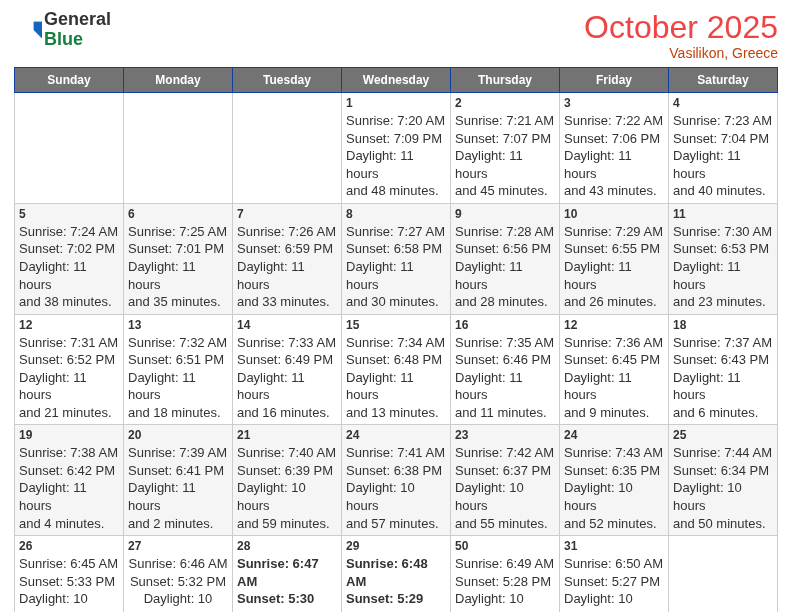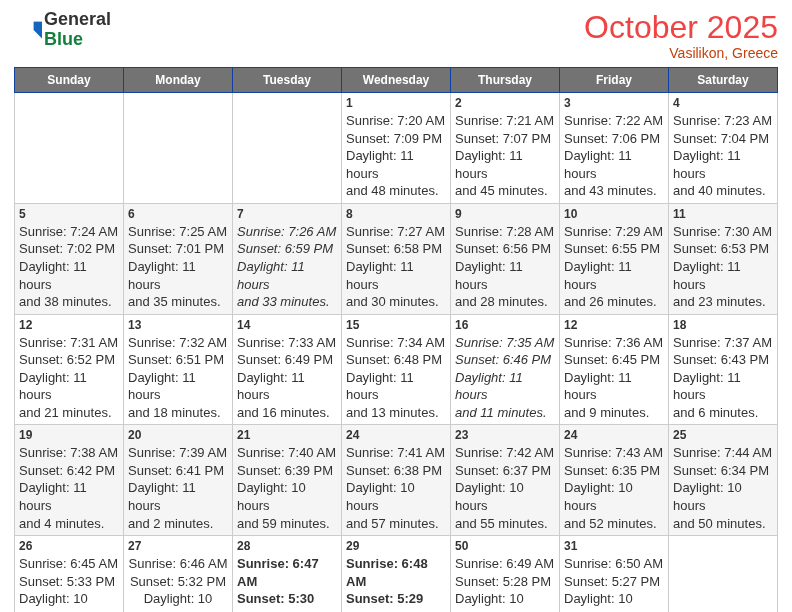--- a/index.html
+++ b/index.html
@@ -174,21 +174,21 @@
           </td>
           <td>
             <span class="day-num">6</span>
             <div class="day-info" style="white-space: pre-line;">Sunrise: 7:25 AM
 Sunset: 7:01 PM
 Daylight: 11 hours
 and 35 minutes.</div>
           </td>
           <td>
             <span class="day-num">7</span>
-            <div class="day-info" style="white-space: pre-line; font-style: italic;">Sunrise: 7:26 AM
+            <div class="day-info" style="white-space: pre-line;">Sunrise: 7:26 AM
 Sunset: 6:59 PM
 Daylight: 11 hours
 and 33 minutes.</div>
           </td>
           <td>
             <span class="day-num">8</span>
             <div class="day-info" style="white-space: pre-line;">Sunrise: 7:27 AM
 Sunset: 6:58 PM
 Daylight: 11 hours
 and 30 minutes.</div>
@@ -239,21 +239,21 @@
           </td>
           <td>
             <span class="day-num">15</span>
             <div class="day-info" style="white-space: pre-line;">Sunrise: 7:34 AM
 Sunset: 6:48 PM
 Daylight: 11 hours
 and 13 minutes.</div>
           </td>
           <td>
             <span class="day-num">16</span>
-            <div class="day-info" style="white-space: pre-line; font-style: italic;">Sunrise: 7:35 AM
+            <div class="day-info" style="white-space: pre-line;">Sunrise: 7:35 AM
 Sunset: 6:46 PM
 Daylight: 11 hours
 and 11 minutes.</div>
           </td>
           <td>
             <span class="day-num">12</span>
             <div class="day-info" style="white-space: pre-line;">Sunrise: 7:36 AM
 Sunset: 6:45 PM
 Daylight: 11 hours
 and 9 minutes.</div>

